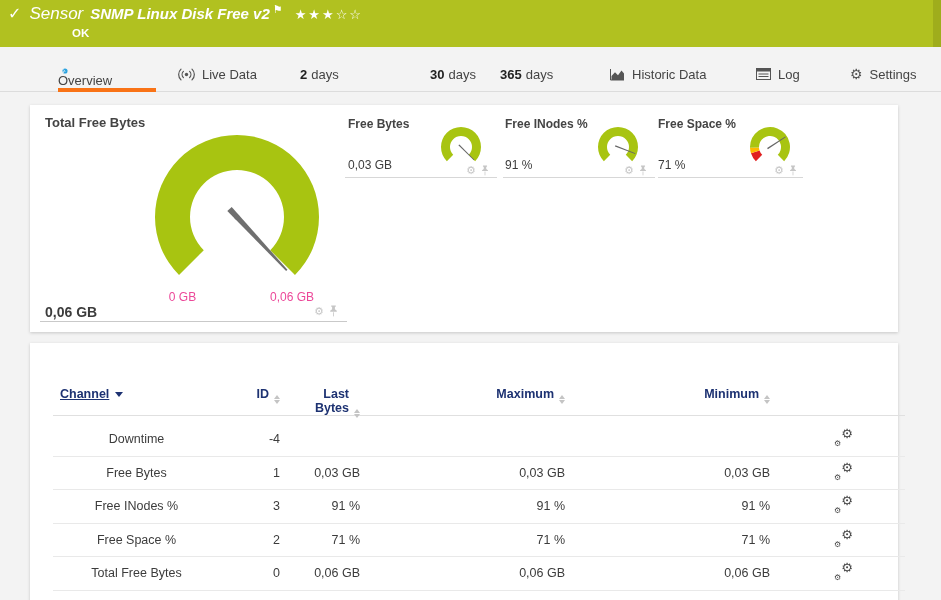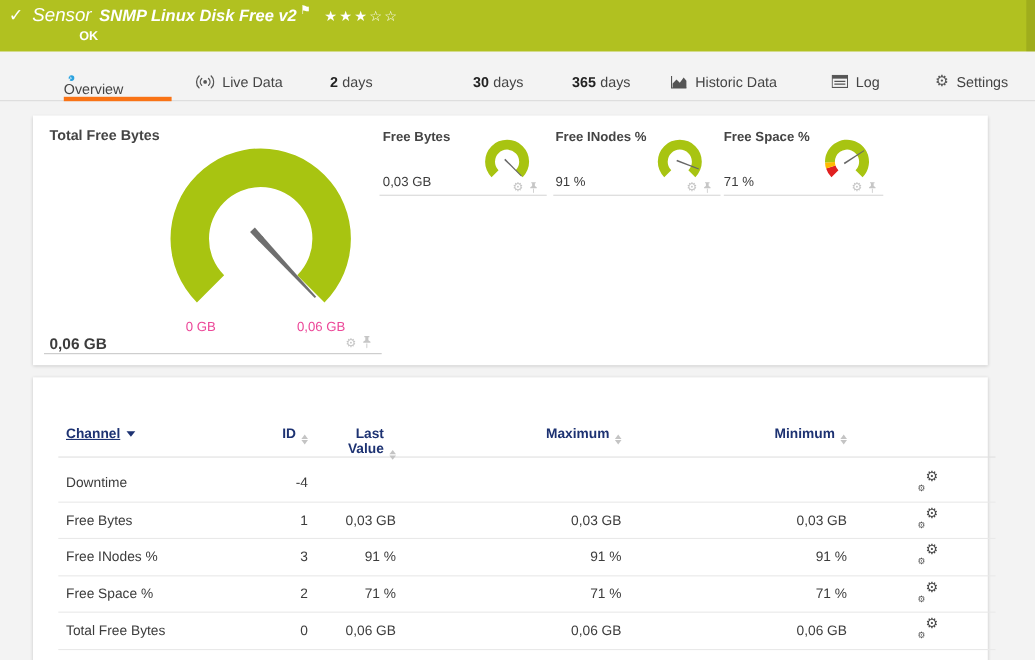--- a/index.html
+++ b/index.html
@@ -50,21 +50,21 @@
   .sort .up { width:0; height:0; border-left:3.5px solid transparent; border-right:3.5px solid transparent; border-bottom:4px solid #c4c4c4; }
   .sort .dn { width:0; height:0; border-left:3.5px solid transparent; border-right:3.5px solid transparent; border-top:4px solid #c4c4c4; }
   .sorted-dn { display:inline-block; width:0; height:0; border-left:4.5px solid transparent; border-right:4.5px solid transparent; border-top:5px solid #1d3272; margin-left:6px; vertical-align:1px; }
   .hwrap { display:inline; }
   .hcell.lastv .hwrap { display:inline-block; max-width:44px; }
 
   .tbody { position:absolute; left:23px; top:73px; width:852px; padding-top:7px; }
   .trow { height:33.5px; display:grid; grid-template-columns:160px 67px 80px 205px 205px 135px;
           align-items:center; border-bottom:1px solid #e9e9e9; font-size:12.5px; color:#3c3c3c; }
   .trow .c { text-align:right; }
-  .trow .c.first { text-align:left; padding-left:7px; }
+  .trow .c.first { text-align:center; padding-left:7px; }
   .trow .c.gearcol { display:flex; justify-content:flex-end; padding-right:52px; }
   .chgear { position:relative; width:19px; height:16px; display:inline-block; cursor:pointer; color:#4a4a4a; }
   .chgear .g1 { position:absolute; right:0; top:-4px; font-size:13px; line-height:13px; font-family:"DejaVu Sans", sans-serif; }
   .chgear .g2 { position:absolute; left:0; bottom:-1px; font-size:8px; line-height:8px; font-family:"DejaVu Sans", sans-serif; }
 
   .abs { position:absolute; }
 </style>
 </head>
 <body>
 
@@ -99,21 +99,21 @@
       <span>Live Data</span>
     </div>
     <div class="tab" style="left:300px;">
       <span class="num">2</span>
       <span>days</span>
     </div>
     <div class="tab" style="left:418px;margin-left:12px;">
       <span class="num">30</span>
       <span>days</span>
     </div>
-    <div class="tab" style="left:520px;text-align:right;">
+    <div class="tab" style="left:500px;text-align:right;">
       <span class="num">365</span>
       <span>days</span>
     </div>
     <div class="tab" style="left:610px;">
       <svg class="ticon" width="15" height="13" viewBox="0 0 15 13">
         <path d="M1.5,12 V8 L5,4.2 L8,7.2 L11.5,2.5 L14,5.5 V12 Z" fill="#555"></path>
         <path d="M0.5,1 V12 H14" fill="none" stroke="#555" stroke-width="1"></path>
       </svg>
       <span>Historic Data</span>
     </div>
@@ -206,21 +206,21 @@
       <div class="hcell first">
         <span class="hwrap">Channel</span><span class="sorted-dn"></span>
       </div>
       <div class="hcell">
         <span class="hwrap">ID</span><span class="sort">
             <i class="up"></i>
             <i class="dn"></i>
           </span>
       </div>
       <div class="hcell lastv">
-        <span class="hwrap">Last Value</span><span class="sort">
+        <span class="hwrap">Last Bytes</span><span class="sort">
             <i class="up"></i>
             <i class="dn"></i>
           </span>
       </div>
       <div class="hcell">
         <span class="hwrap">Maximum</span><span class="sort">
             <i class="up"></i>
             <i class="dn"></i>
           </span>
       </div>

